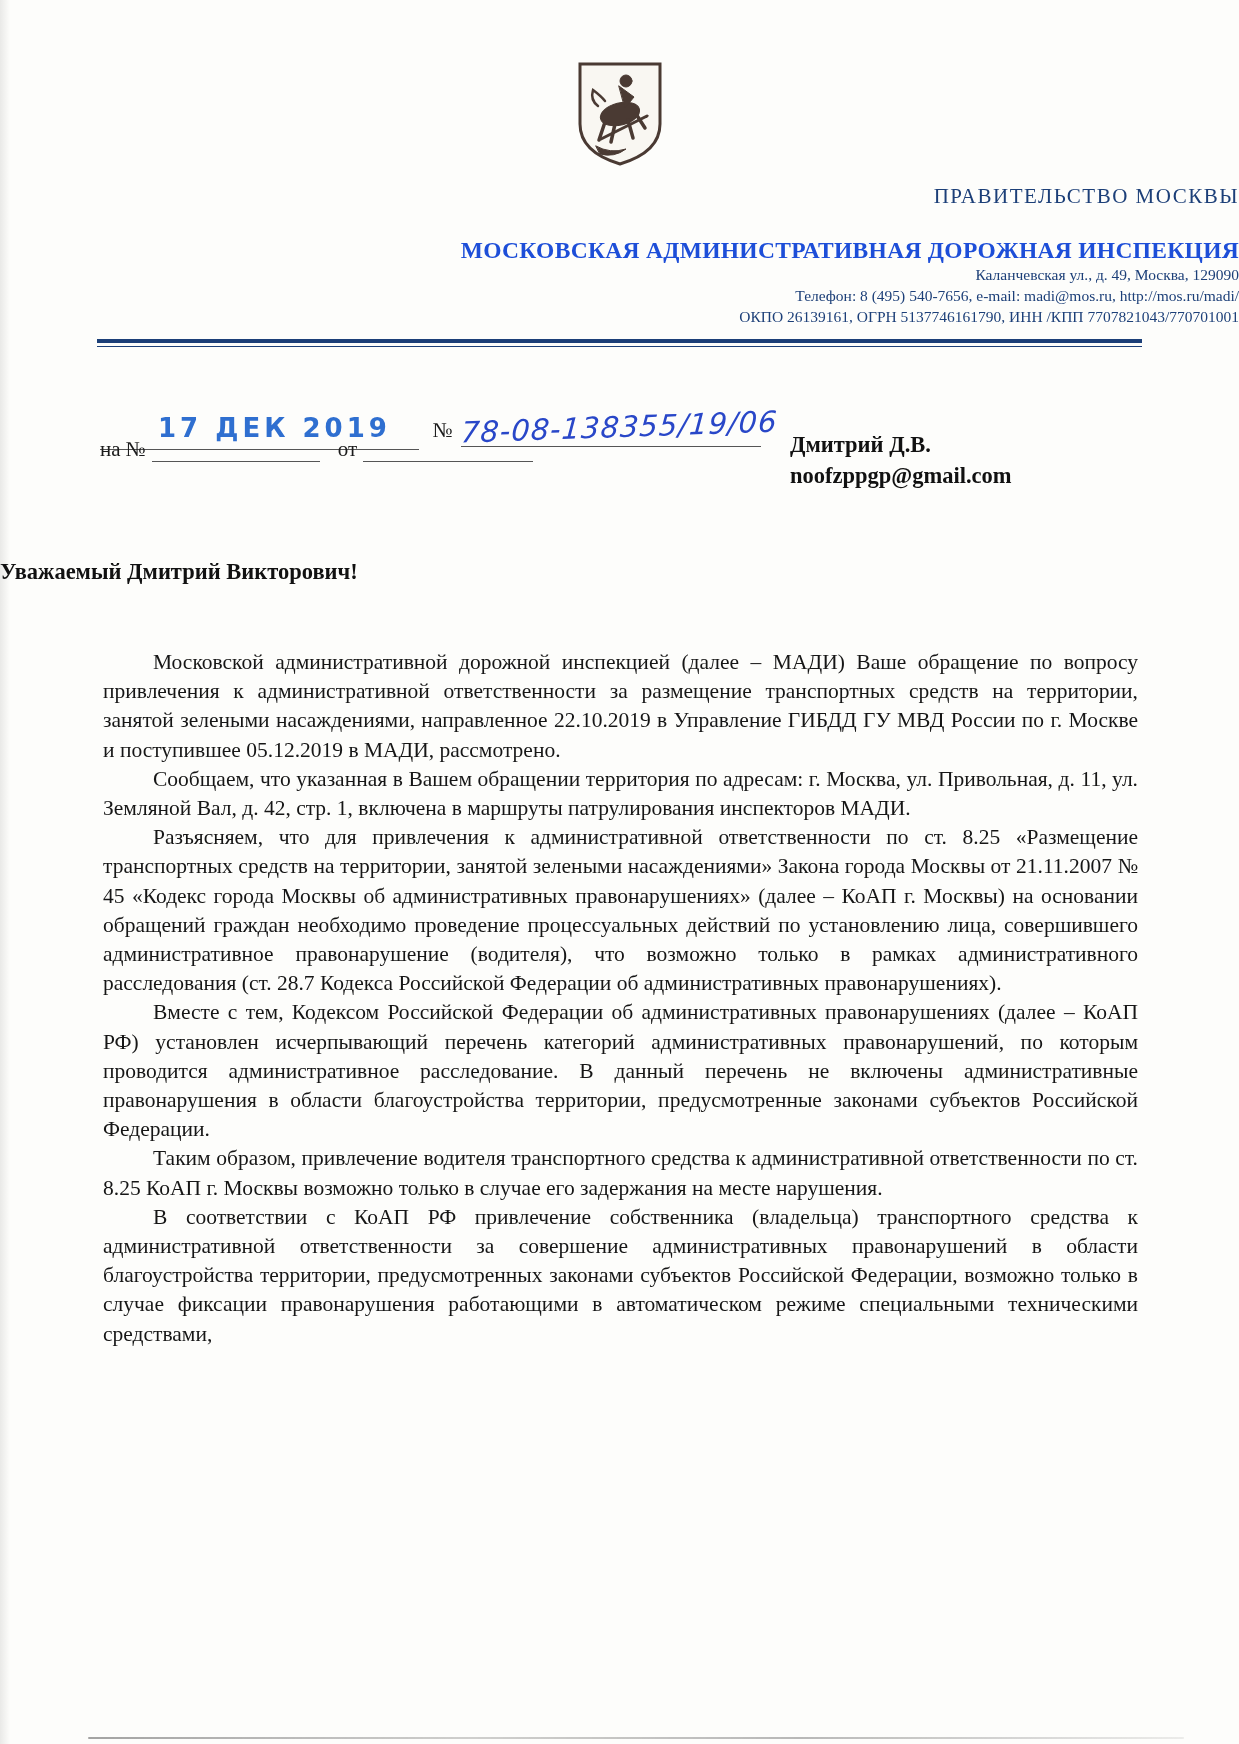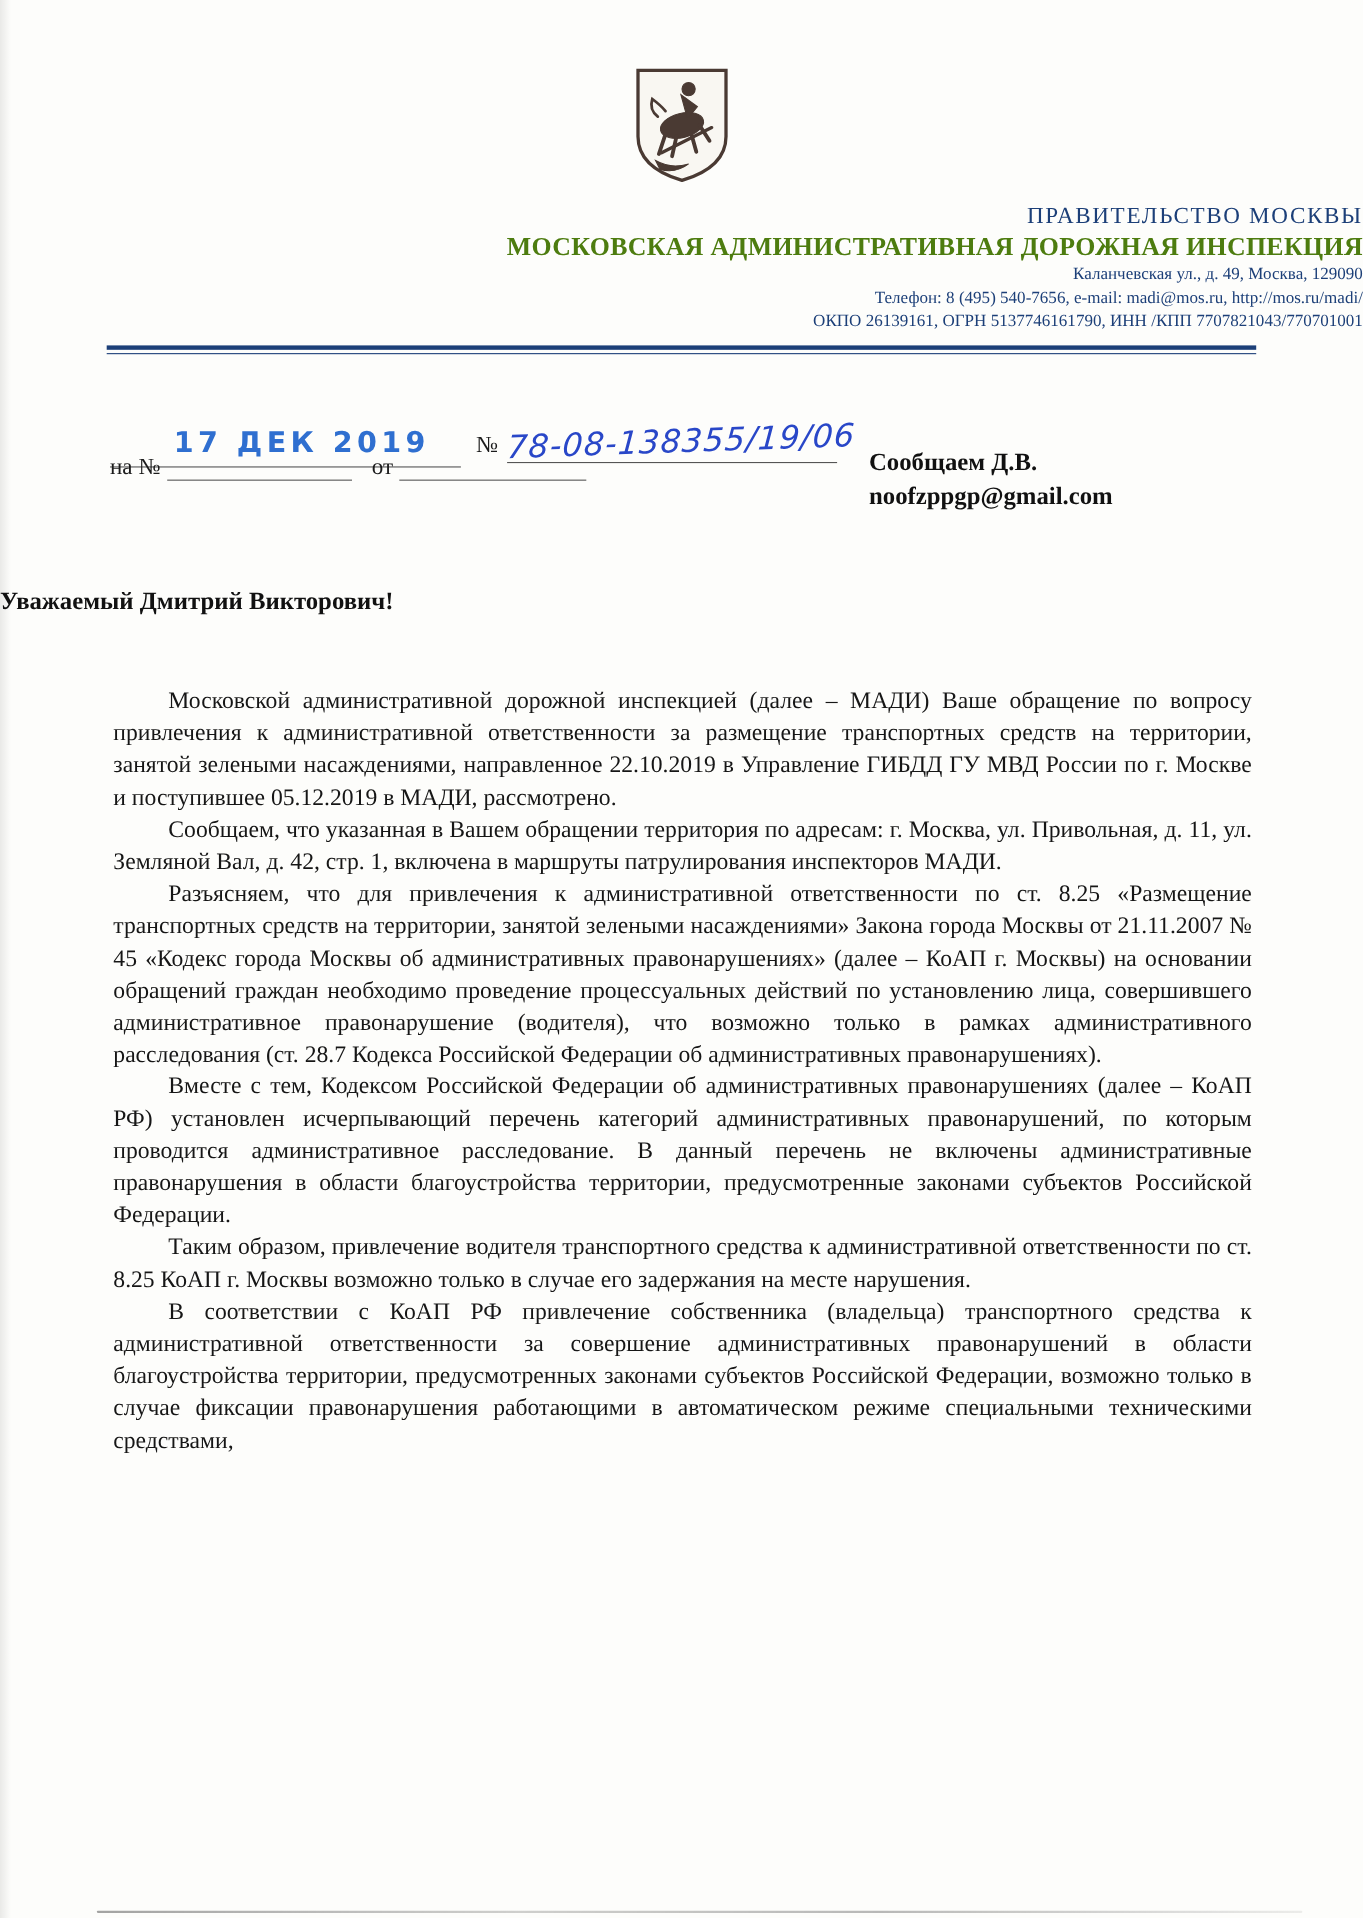--- a/index.html
+++ b/index.html
@@ -20,22 +20,22 @@
     background:linear-gradient(90deg, rgba(0,0,0,0.08), transparent);
     pointer-events:none;
   }
   .letterhead { text-align:right; }
   .emblem { margin:60px auto 0; width:92px; height:108px; }
   .gov {
     margin-top:16px; font-size:21px; letter-spacing:1.5px;
     color:#1c3f78;
   }
   .org {
-    margin-top:3px; font-size:23.5px; font-weight:bold;
-    color:#4d7c0f; letter-spacing:0.3px;padding-left:20px;
+    margin-top:28px; font-size:23.5px; font-weight:bold;
+    color:#1d4ed8; letter-spacing:0.3px;padding-left:20px;
   }
   .addr { color:#1c3f78; font-size:15.5px; line-height:21px; }
   .addr-first { }
   .rule {
     margin:12px 97px 0; height:8px;
     border-top:4.5px solid #1c3f78;
     border-bottom:1.5px solid #1c3f78;
   }
 
   
@@ -123,21 +123,21 @@
   </div>
 
   <div class="refs">
     <div class="ref-line1">
       <span class="stamp-underline"><span class="stamp">17 ДЕК 2019</span></span><span class="no-label">№</span><span class="hw-line"><span class="handwriting">78-08-138355/19/06</span></span>
     </div>
     <div class="ref-line2">
       <span>на №</span><span class="uline uline-1"></span><span class="ot-label">от</span><span class="uline uline-2"></span>
     </div>
     <div class="recipient">
-      <div>Сообщаем Д.В.</div>
+      <div>Дмитрий Д.В.</div>
       <div>noofzppgp@gmail.com</div>
     </div>
   </div>
 
   <div class="salutation">Уважаемый Дмитрий Викторович!</div>
 
   <div class="letter-body">
     <p>Московской административной дорожной инспекцией (далее – МАДИ) Ваше обращение по вопросу привлечения к административной ответственности за размещение транспортных средств на территории, занятой зелеными насаждениями, направленное 22.10.2019 в Управление ГИБДД ГУ МВД России по г. Москве и поступившее 05.12.2019 в МАДИ, рассмотрено.</p>
     <p>Сообщаем, что указанная в Вашем обращении территория по адресам: г. Москва, ул. Привольная, д. 11, ул. Земляной Вал, д. 42, стр. 1, включена в маршруты патрулирования инспекторов МАДИ.</p>
     <p>Разъясняем, что для привлечения к административной ответственности по ст. 8.25 «Размещение транспортных средств на территории, занятой зелеными насаждениями» Закона города Москвы от 21.11.2007 № 45 «Кодекс города Москвы об административных правонарушениях» (далее – КоАП г. Москвы) на основании обращений граждан необходимо проведение процессуальных действий по установлению лица, совершившего административное правонарушение (водителя), что возможно только в рамках административного расследования (ст. 28.7 Кодекса Российской Федерации об административных правонарушениях).</p>

